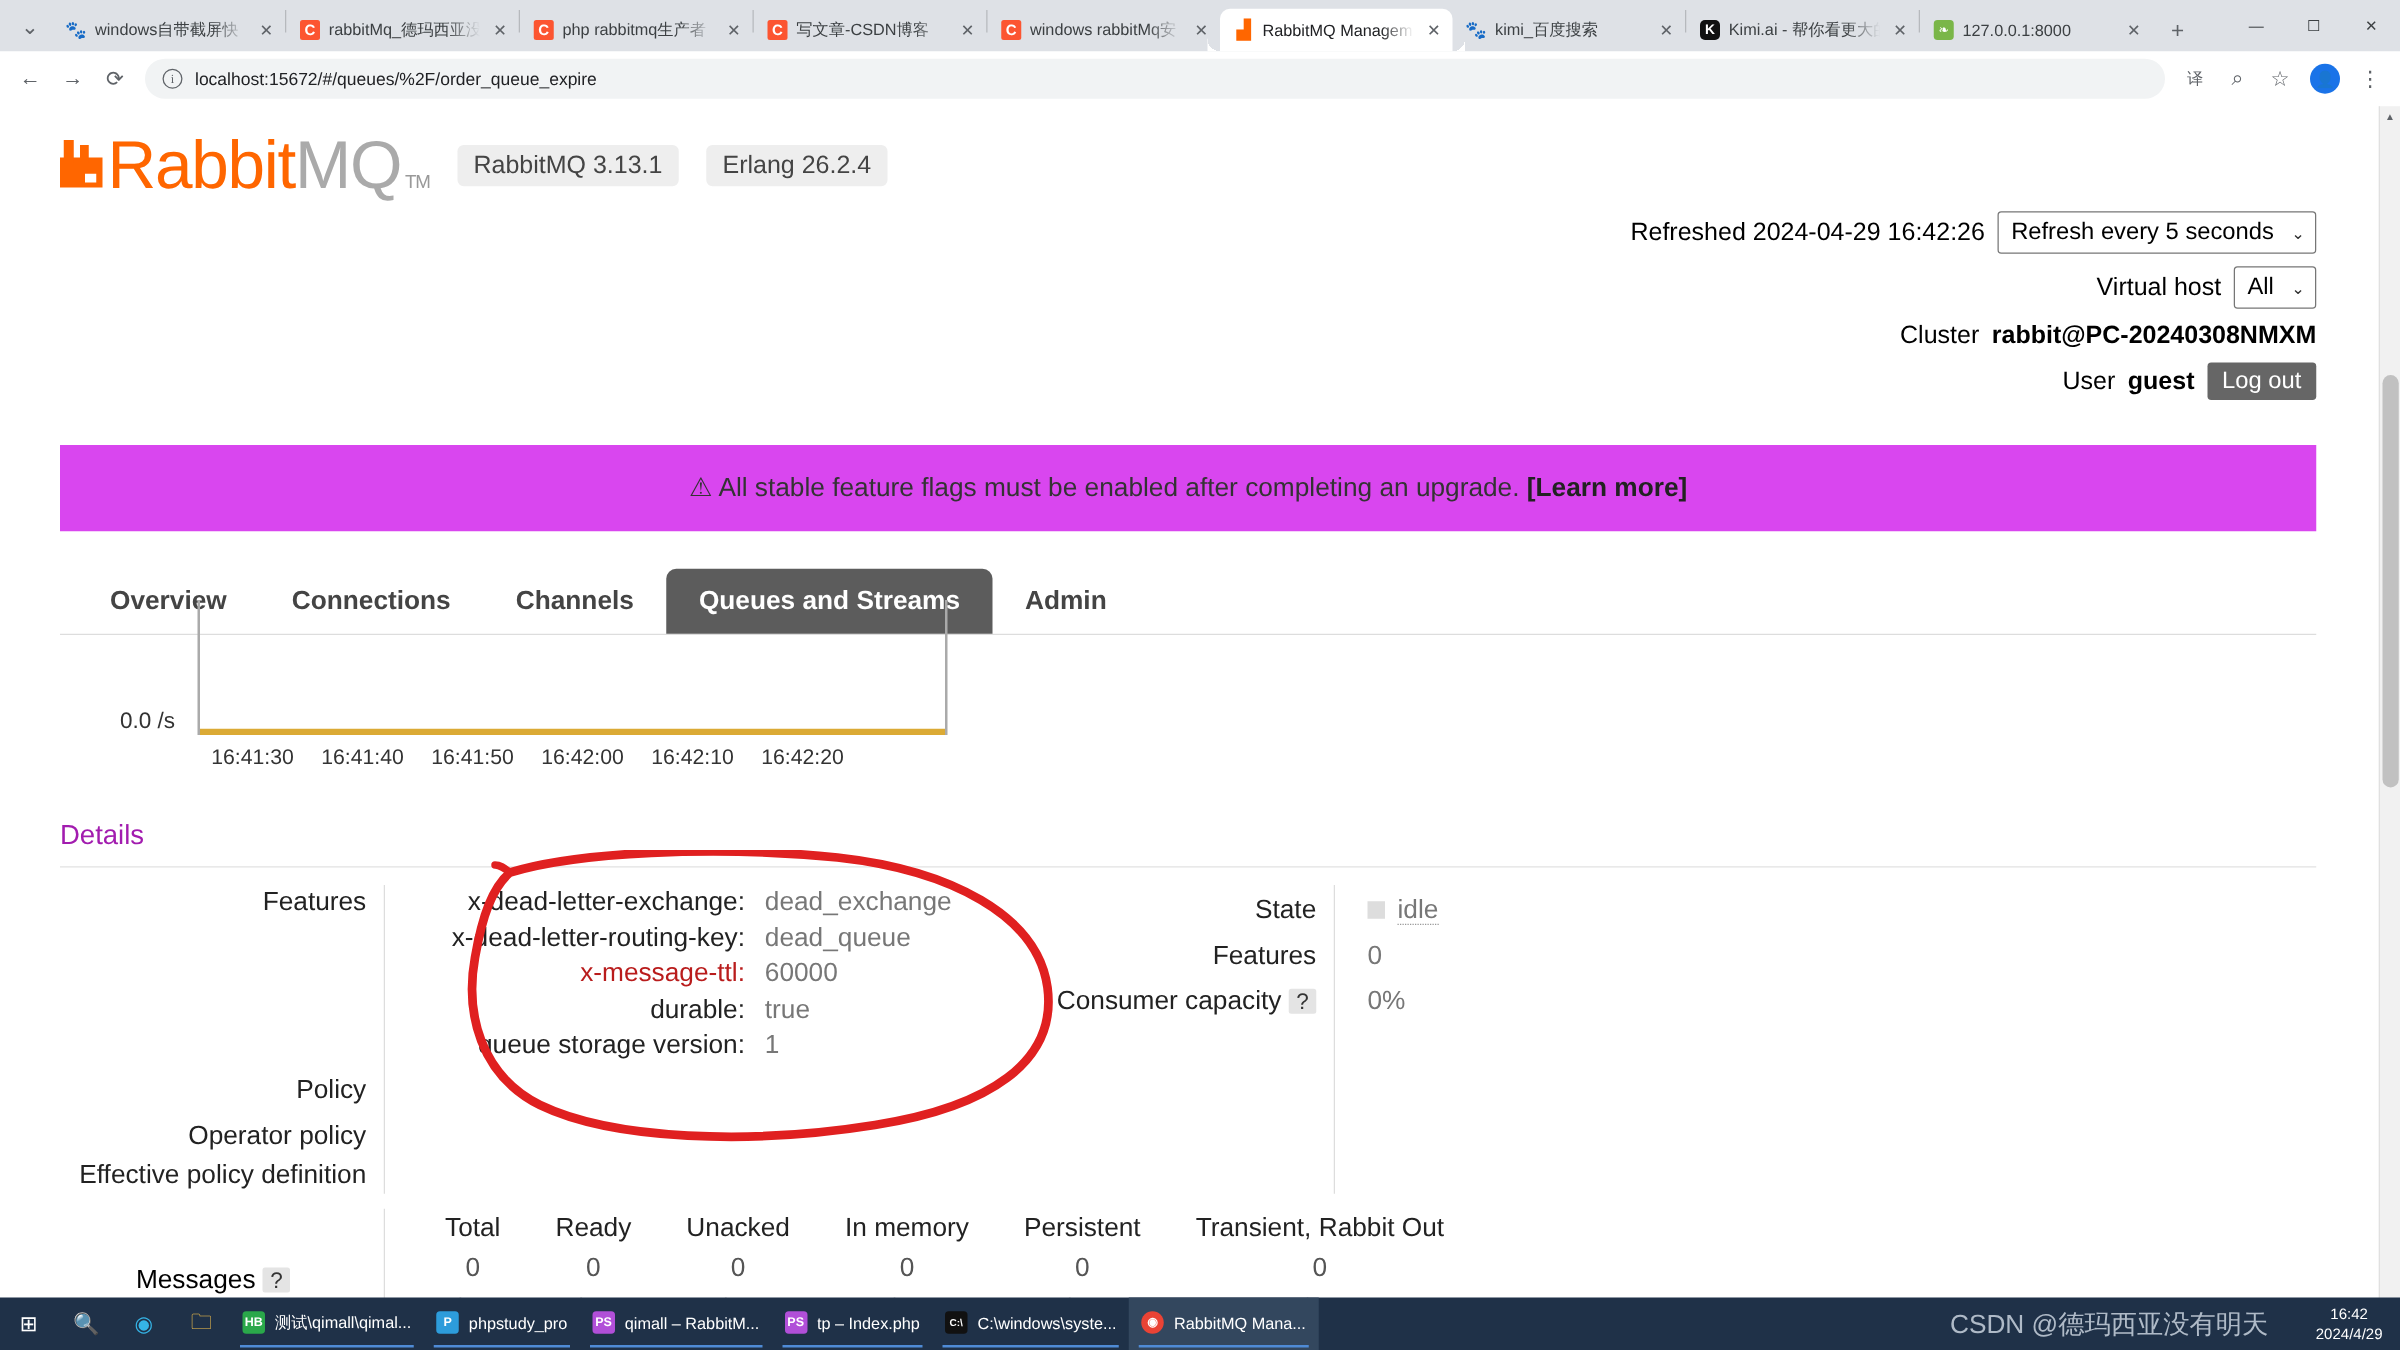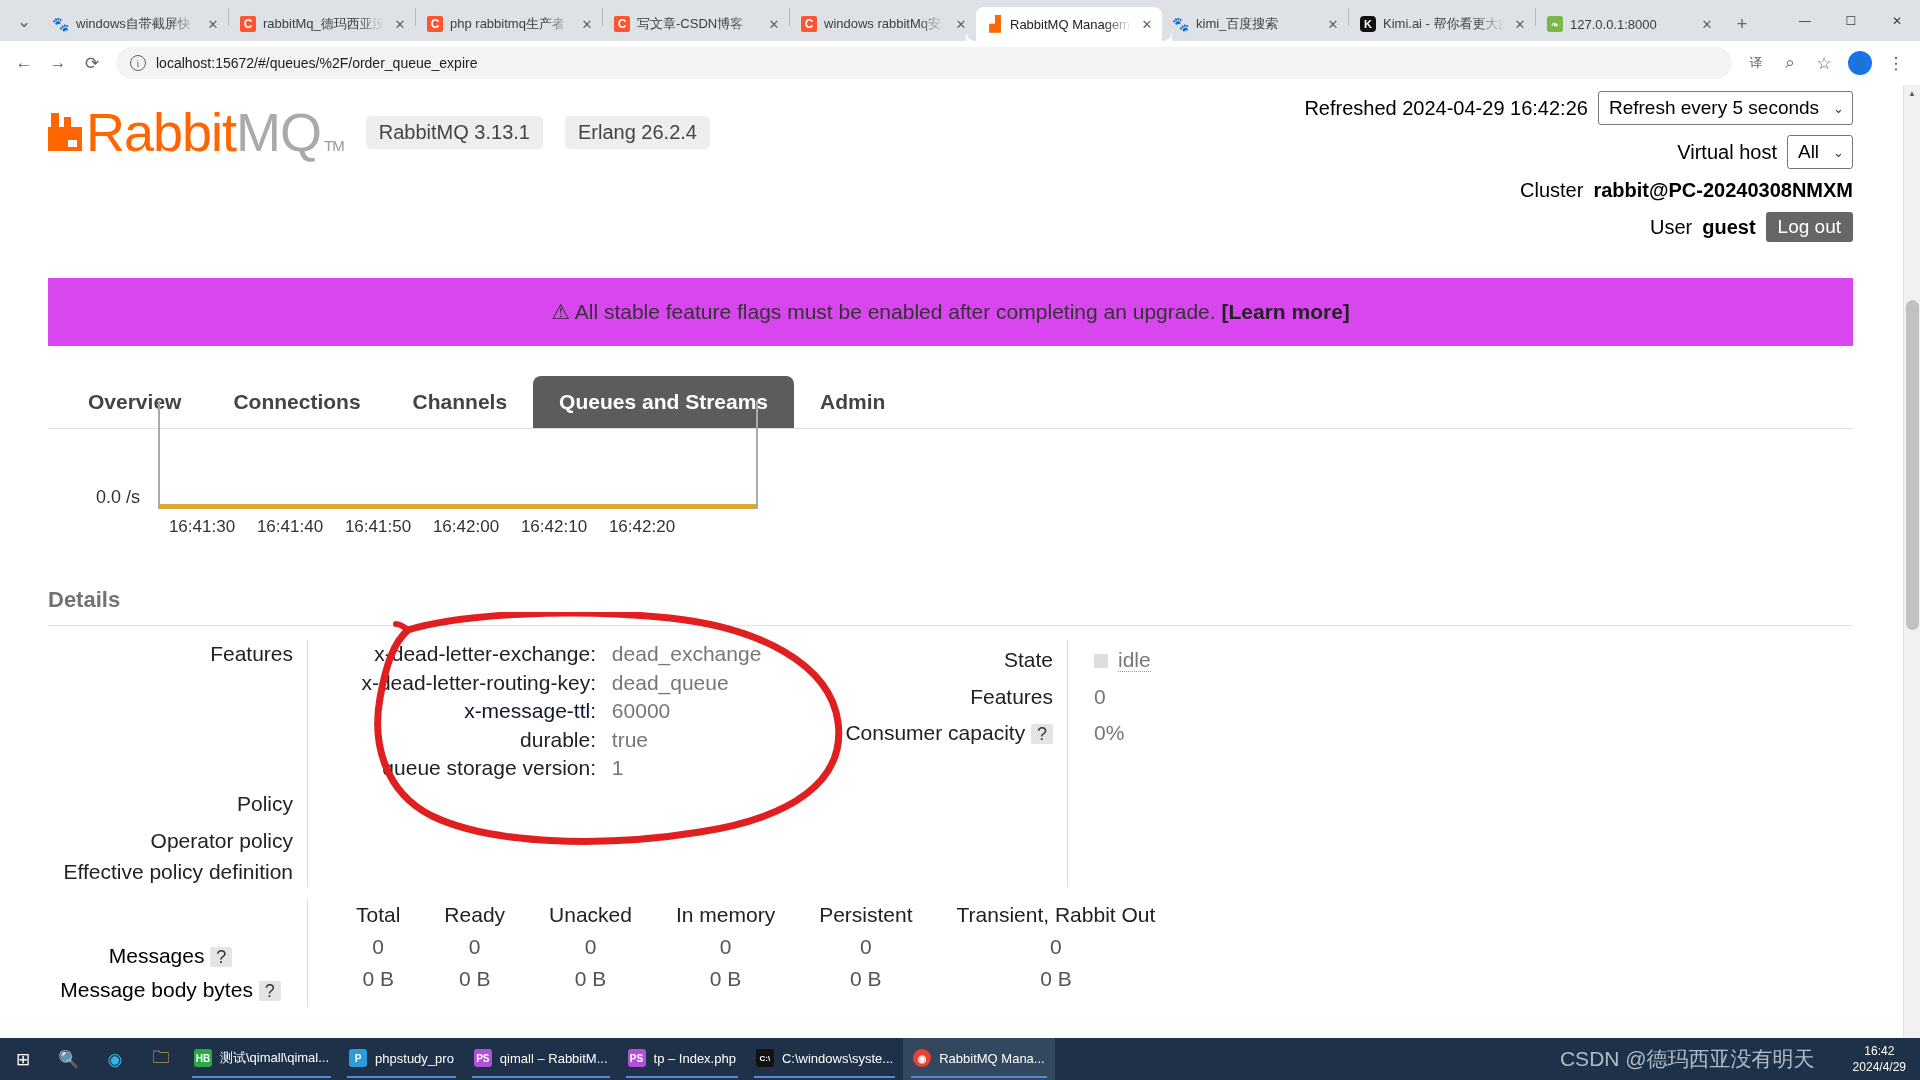--- a/index.html
+++ b/index.html
@@ -65,21 +65,21 @@
   #viewport {
     position: absolute; left: 0; top: 85px; width: 1920px; height: 975px;
     background: #fff; overflow: hidden;
   }
   #page {
     position: absolute; left: 0; top: -52px; width: 1901px;
     padding: 0 48px;
   }
 
   
-  #rmq-header { display: flex; align-items: flex-start; padding-top: 52px; }
+  #rmq-header { display: flex; align-items: flex-start; padding-top: 52px; flex-direction: column; }
   #logo-area { display: flex; align-items: center; gap: 22px; padding-top: 16px; }
   #rmq-logo { display: flex; align-items: baseline; font-size: 54px; letter-spacing: -1px; }
   .logo-mark { display:inline-block; width: 34px; height: 38px; position: relative; margin-right: 4px; }
   .logo-mark .b1 { position:absolute; left:0; bottom:0; width:34px; height:24px; background:#f60; }
   .logo-mark .b2 { position:absolute; left:3px; top:0; width:8px; height:18px; background:#f60; }
   .logo-mark .b3 { position:absolute; left:16px; top:4px; width:7px; height:14px; background:#f60; }
   .logo-mark .w1 { position:absolute; left:20px; bottom:4px; width:9px; height:7px; background:#fff; }
   .logo-rabbit { color: #f60; font-weight: 400; }
   .logo-mq { color: #aaa; font-weight: 400; }
   .logo-tm { color: #999; font-size: 15px; margin-left: 3px; }
@@ -110,21 +110,21 @@
   #chart-plot {
     position: absolute; left: 110px; top: -36px; width: 600px; height: 108px;
     border-left: 2px solid #aaa; border-right: 2px solid #aaa;
   }
   #chart-line { position: absolute; left: 0; right: 0; bottom: 0; height: 5px; background: #dbaa35; }
   #chart-ylabel { position: absolute; left: 48px; top: 50px; font-size: 18px; color: #333; }
   #chart-xlabels { position: absolute; left: 110px; top: 80px; width: 620px; display: flex; font-size: 17px; color: #333; }
   #chart-xlabels span { width: 88px; text-align: center; }
 
   
-  #details-title { font-size: 22px; color: #737373; margin-top: 38px; font-weight: bold; }
+  #details-title { font-size: 22px; color: #a21caf; margin-top: 27px; }
   #details-rule { border-bottom: 1px solid #e2e2e2; margin-top: 12px; }
 
   #details-grid { display: flex; margin-top: 14px; position: relative; }
   .dcol { display: flex; }
   .dlabels { text-align: right; font-size: 21px; color: #222; }
   .dvalues { font-size: 21px; color: #555; border-left: 1px solid #ddd; padding-left: 26px; margin-left: 14px; }
   .drow { height: 28.5px; line-height: 28.5px; white-space: nowrap; }
   .dvalues .drow { color: #777; }
   .qmark { background: #e4e4e4; color: #333; padding: 0 6px; border-radius: 2px; font-size: 18px; }
   .state-sq { display:inline-block; width: 14px; height: 14px; background: #ddd; vertical-align: middle; margin-right: 10px; }
@@ -363,21 +363,21 @@
           <div class="dvalues" style="min-height:230px;">
             <div class="drow">
               <span style="color:#222;display:inline-block;width:262px;text-align:right;">x-dead-letter-exchange:</span>
               <span style="margin-left:10px;">dead_exchange</span>
             </div>
             <div class="drow">
               <span style="color:#222;display:inline-block;width:262px;text-align:right;">x-dead-letter-routing-key:</span>
               <span style="margin-left:10px;">dead_queue</span>
             </div>
             <div class="drow">
-              <span style="color:#0f172a;display:inline-block;width:262px;text-align:right;">x-message-ttl:</span>
+              <span style="color:#b91c1c;display:inline-block;width:262px;text-align:right;">x-message-ttl:</span>
               <span style="margin-left:10px;">60000</span>
             </div>
             <div class="drow">
               <span style="color:#222;display:inline-block;width:262px;text-align:right;">durable:</span>
               <span style="margin-left:10px;">true</span>
             </div>
             <div class="drow">
               <span style="color:#222;display:inline-block;width:262px;text-align:right;">queue storage version:</span>
               <span style="margin-left:10px;">1</span>
             </div>

